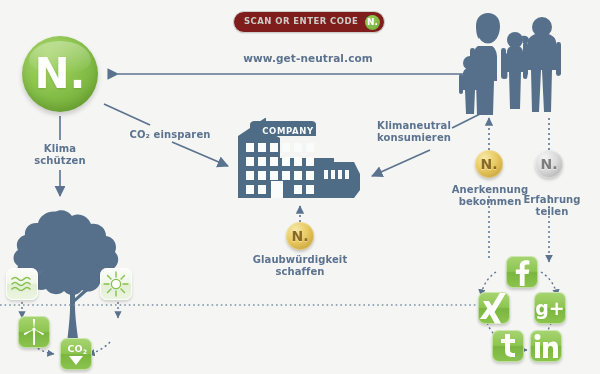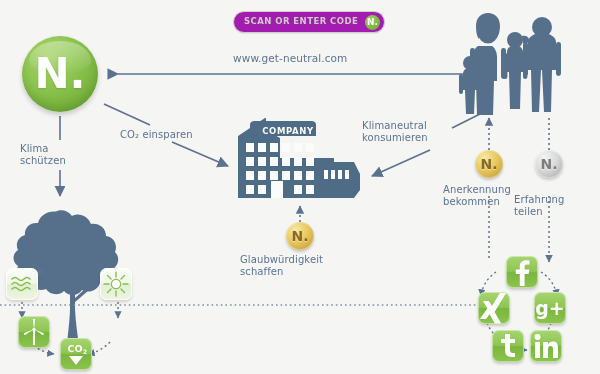--- a/index.html
+++ b/index.html
@@ -5,29 +5,29 @@
   html,body{margin:0;padding:0;}
   body{
     width:600px;height:374px;overflow:hidden;
     background:#f5f5f3;
     font-family:"DejaVu Sans","Liberation Sans",sans-serif;
     position:relative;
   }
   #stage{position:absolute;left:0;top:0;width:600px;height:374px;}
   #svgroot{position:absolute;left:0;top:0;width:600px;height:374px;}
   .lbl{
-    position:absolute;color:#5c7390;font-weight:normal;
-    font-size:10px;line-height:12px;
+    position:absolute;color:#5c7390;font-weight:bold;
+    font-size:10px;line-height:12px;text-align:center;
     white-space:pre-line;letter-spacing:.1px;
   }
   .lbl.big{font-size:10.5px;}
   
   #scanpill{
     position:absolute;left:233px;top:11px;width:150px;height:20px;
-    background:#a21caf;border:1px solid #cfcfca;border-radius:11px;
+    background:#7f1d1d;border:1px solid #cfcfca;border-radius:11px;
     box-shadow:0 1px 1px rgba(0,0,0,.07);
   }
   #scantext{
     position:absolute;left:10px;top:4px;font-size:8.5px;color:#cdcdc8;
     letter-spacing:.45px;font-weight:bold;
   }
   #scanbadge{
     position:absolute;right:4px;top:2.5px;width:15px;height:15px;border-radius:50%;
     background:radial-gradient(circle at 35% 28%,#9ccf5e 0%,#7ab33f 70%,#6aa233 100%);
   }

